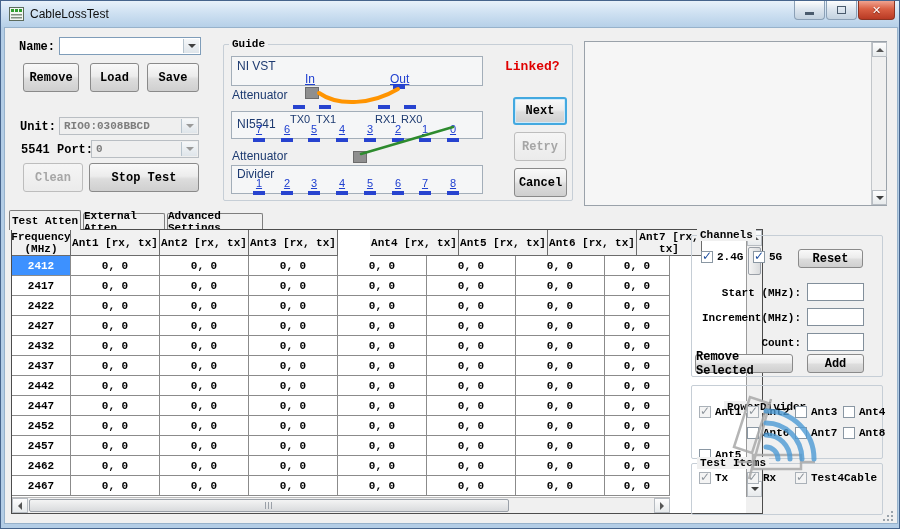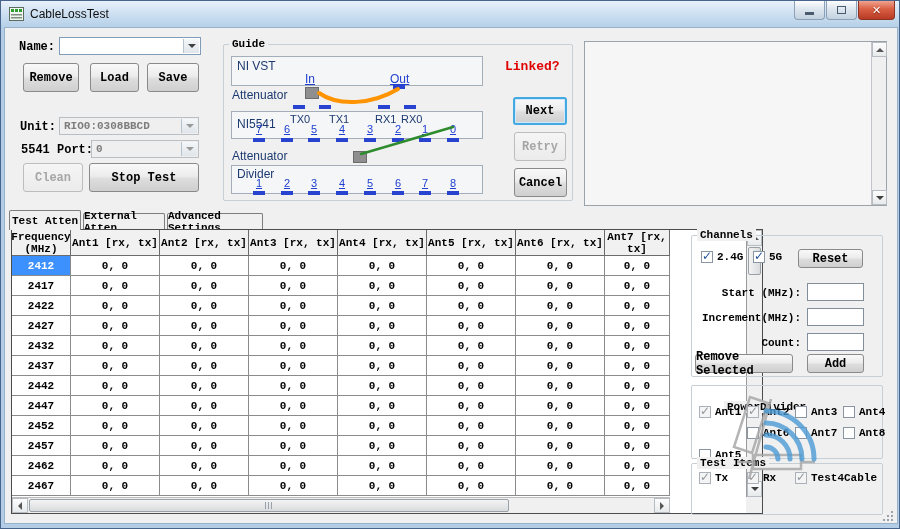--- a/index.html
+++ b/index.html
@@ -150,21 +150,21 @@
   <span class="dblue" style="left:389px;top:71px;">Out</span>
   <span class="tick" style="left:392px;top:84px;"></span>
   <span class="dlabel" style="left:231px;top:87px;">Attenuator</span>
   <span class="sq" style="left:304px;top:86px;"></span>
 
   <div class="dbox" style="left:230px;top:110px;width:252px;height:28px;"></div>
   <span class="dlabel" style="left:236px;top:116px;">NI5541</span>
   <div>
       <span class="dlabel s11" style="left: 289px; top: 112px;">TX0</span>
       <span class="tick" style="left: 292px; top: 104px;"></span>
-      <span class="dlabel s11" style="left: 328px; top: 112px; text-align: right;">TX1</span>
+      <span class="dlabel s11" style="left: 315px; top: 112px; text-align: right;">TX1</span>
       <span class="tick" style="left: 318px; top: 104px;"></span>
       <span class="dlabel s11" style="left: 374px; top: 112px;">RX1</span>
       <span class="tick" style="left: 377px; top: 104px;"></span>
       <span class="dlabel s11" style="left: 400px; top: 112px;">RX0</span>
       <span class="tick" style="left: 403px; top: 104px;"></span>
       <span class="dnum" style="left: 251px; top: 122px;">7</span>
       <span class="tick" style="left: 252px; top: 137px;"></span>
       <span class="dnum" style="left: 279px; top: 122px;">6</span>
       <span class="tick" style="left: 280px; top: 137px;"></span>
       <span class="dnum" style="left: 306px; top: 122px;">5</span>
@@ -231,21 +231,21 @@
   <div class="tab" style="left:166px;top:212px;width:96px;height:17px;">Advanced Settings</div>
 
   <div class="tblwrap" style="left:10px;top:228px;width:752px;height:285px;">
     <div>
         <div class="tr">
           <div class="th" style="width: 59px;">Frequency
 (MHz)</div>
           <div class="th" style="width: 89px;">Ant1 [rx, tx]</div>
           <div class="th" style="width: 89px;">Ant2 [rx, tx]</div>
           <div class="th" style="width: 89px;">Ant3 [rx, tx]</div>
-          <div class="th" style="width: 89px;">Ant4 [rx, tx]</div>
+          <div class="th" style="width: 89px; margin-left: 32px;">Ant4 [rx, tx]</div>
           <div class="th" style="width: 89px;">Ant5 [rx, tx]</div>
           <div class="th" style="width: 89px;">Ant6 [rx, tx]</div>
           <div class="th" style="width: 65px;">Ant7 [rx, tx]</div>
         </div>
         <div class="tr">
           <div class="td sel" style="width: 59px;">2412</div>
           <div class="td" style="width: 89px;">0, 0</div>
           <div class="td" style="width: 89px;">0, 0</div>
           <div class="td" style="width: 89px;">0, 0</div>
           <div class="td" style="width: 89px;">0, 0</div>

